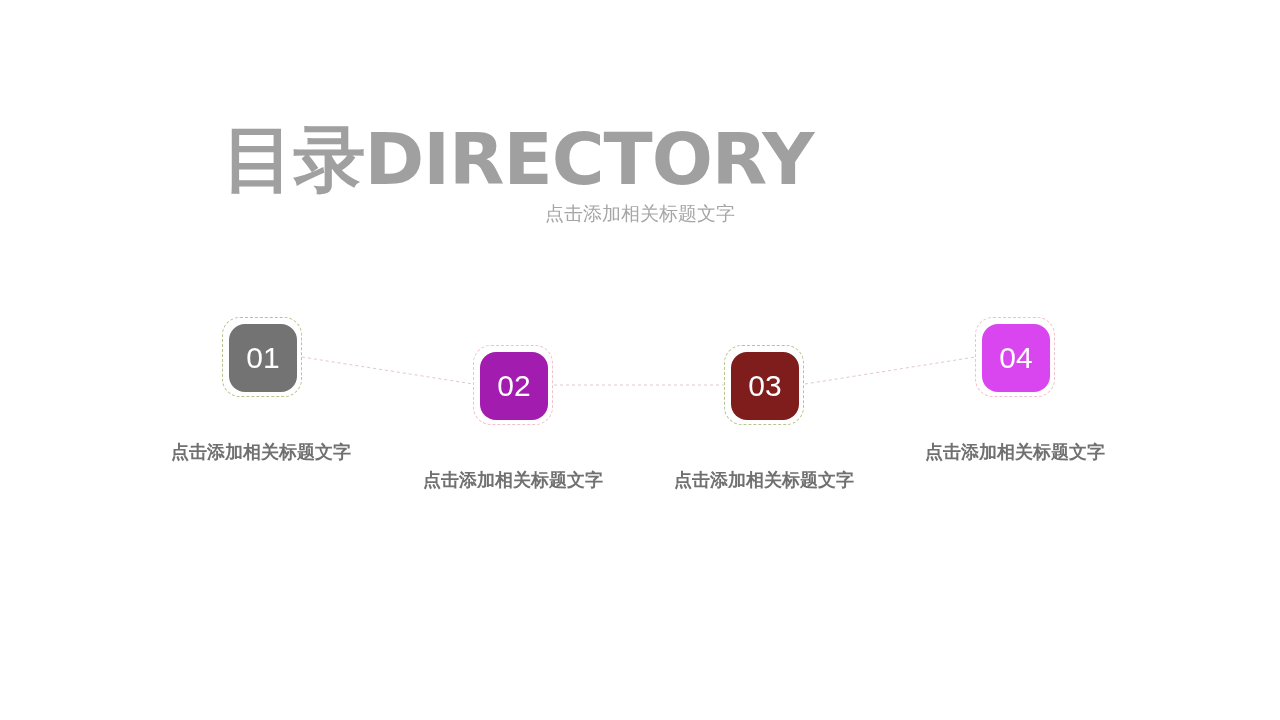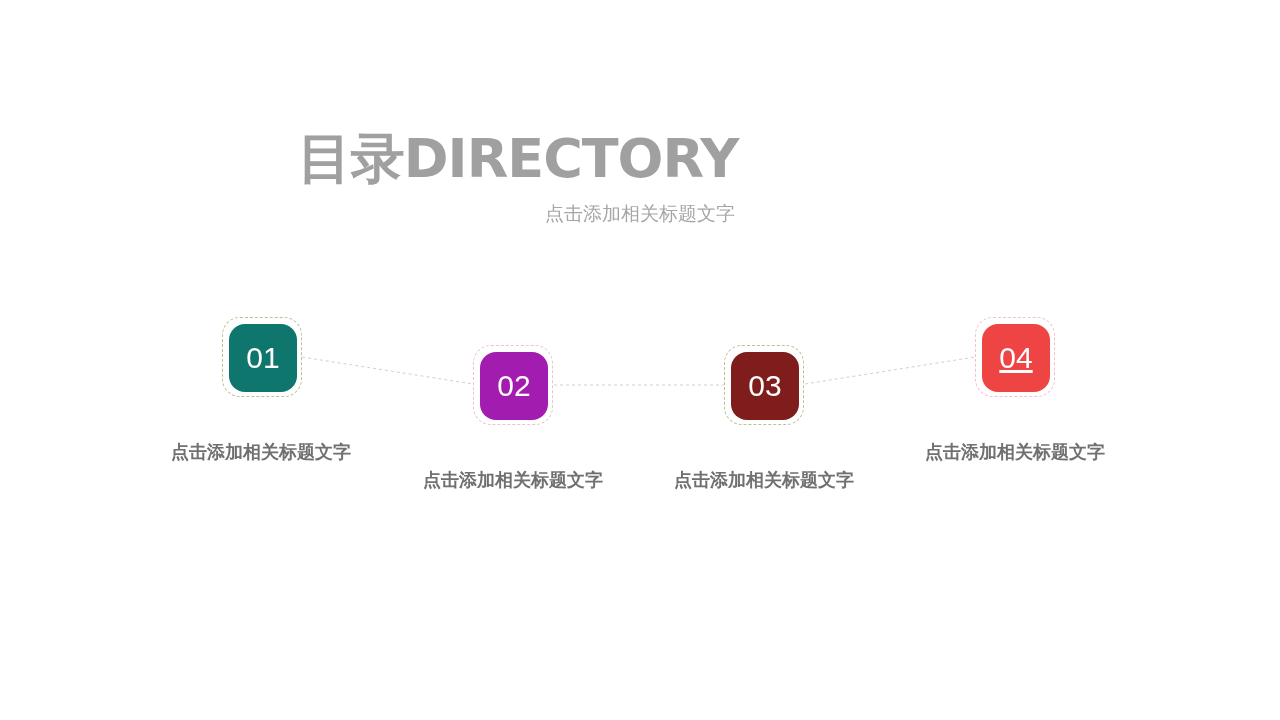--- a/index.html
+++ b/index.html
@@ -1,52 +1,52 @@
 <!DOCTYPE html>
 <html><head>
 <meta charset="utf-8">
 <style>
   html,body{margin:0;padding:0;}
   body{width:1280px;height:720px;background:#ffffff;position:relative;overflow:hidden;font-family:"DejaVu Sans","Liberation Sans",sans-serif;}
-  .title{position:absolute;left:0;top:126px;width:1036px;text-align:center;font-size:54px;font-weight:bold;color:#a0a0a0;letter-spacing:-1px;line-height:66px;}
+  .title{position:absolute;left:0;top:126px;width:1036px;text-align:center;font-size:72px;font-weight:bold;color:#a0a0a0;letter-spacing:-1px;line-height:66px;}
   .subtitle{position:absolute;left:0;top:200px;width:1280px;text-align:center;font-size:19px;color:#a6a6a6;line-height:26px;}
   svg.lines{position:absolute;left:0;top:0;}
   .node{position:absolute;width:80px;height:80px;box-sizing:border-box;border-radius:18px;border:1px dashed;}
   .node .inner{position:absolute;left:6px;top:6px;width:68px;height:68px;border-radius:16px;display:flex;align-items:center;justify-content:center;color:#ffffff;font-size:30px;font-family:"Liberation Sans",sans-serif;}
   .label{position:absolute;width:260px;text-align:center;font-size:18px;font-weight:bold;color:#707070;line-height:24px;}
 </style>
 </head>
 <body>
 
 <div class="title">目录DIRECTORY</div>
 <div class="subtitle">点击添加相关标题文字</div>
 
 <svg class="lines" width="1280" height="720">
   <line x1="302" y1="357" x2="473" y2="384" stroke="#e0c9c9" stroke-width="1" stroke-dasharray="3,3"></line>
   <line x1="554" y1="385" x2="724" y2="385" stroke="#e0c9c9" stroke-width="1" stroke-dasharray="3,3"></line>
   <line x1="805" y1="384" x2="975" y2="357" stroke="#e0c9c9" stroke-width="1" stroke-dasharray="3,3"></line>
 </svg>
 
 <div class="node" style="left:222px;top:317px;border-color:#b9c38f;">
-  <div class="inner" style="background:#0f766e;">
+  <div class="inner" style="background:#737373;">
     <span>01</span>
   </div>
 </div>
 <div class="node" style="left:473px;top:345px;border-color:#f2c1cb;">
   <div class="inner" style="background:#a21caf;">
     <span>02</span>
   </div>
 </div>
 <div class="node" style="left:724px;top:345px;border-color:#b9c38f;">
   <div class="inner" style="background:#7f1d1d;">
     <span>03</span>
   </div>
 </div>
 <div class="node" style="left:975px;top:317px;border-color:#f2c1cb;">
-  <div class="inner" style="background:#ef4444;text-decoration:underline;">
+  <div class="inner" style="background:#d946ef;">
     <span>04</span>
   </div>
 </div>
 
 <div class="label" style="left:131px;top:440px;">点击添加相关标题文字</div>
 <div class="label" style="left:383px;top:468px;">点击添加相关标题文字</div>
 <div class="label" style="left:634px;top:468px;">点击添加相关标题文字</div>
 <div class="label" style="left:885px;top:440px;">点击添加相关标题文字</div>
 
 </body></html>

